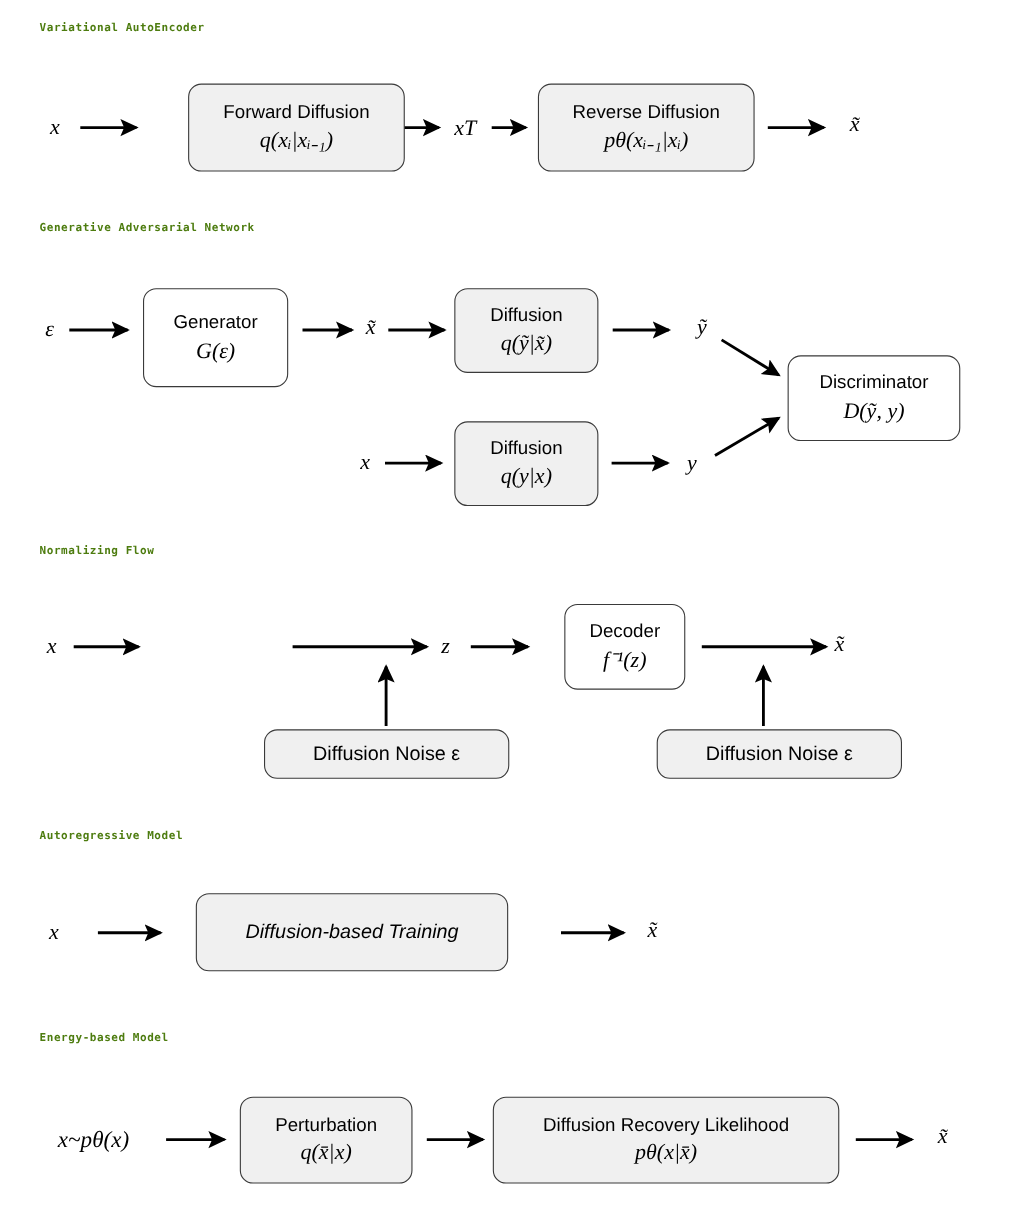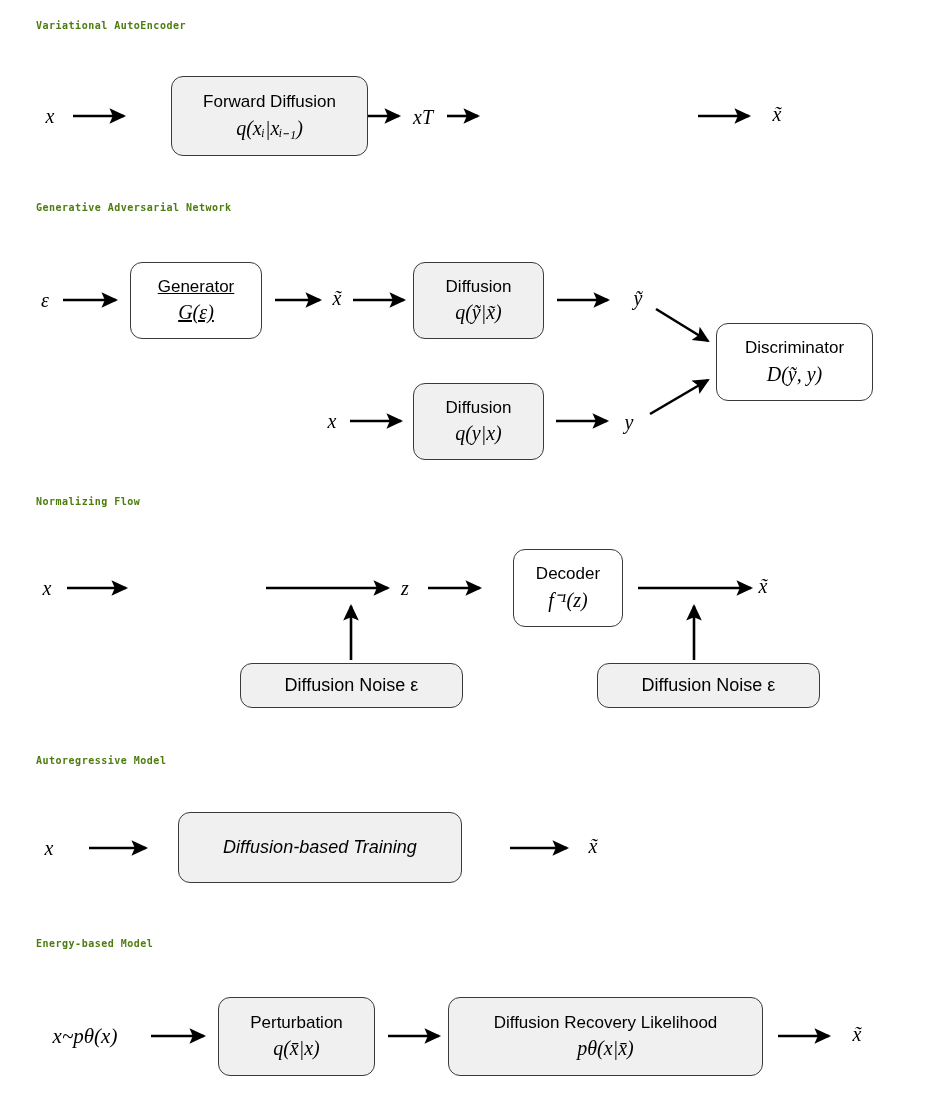--- a/index.html
+++ b/index.html
@@ -125,28 +125,32 @@
 
   <div class="mathlabel" style="left:50px; top:116px;">x</div>
 
   <div class="node grey" style="left:138px; top:76px; width:197px; height:80px;margin-left:33px;">
     <span class="lbl">Forward Diffusion</span>
     <span class="frm">q(xᵢ|xᵢ₋₁)</span>
   </div>
 
   <div class="mathlabel" style="left:423px; top:117px;">xT</div>
 
+  <div class="node grey" style="left:489px; top:76px; width:197px; height:80px;">
+    <span class="lbl">Reverse Diffusion</span>
+    <span class="frm">pθ(xᵢ₋₁|xᵢ)</span>
+  </div>
 
   <div class="mathlabel" style="left:777px; top:114px;">x̃</div>
 
   <div class="section-title" style="left:36px; top:202px;">Generative Adversarial Network</div>
 
   <div class="mathlabel" style="left:45px; top:300px;">ε</div>
 
-  <div class="node white" style="left:130px; top:262px; width:132px; height:77px;text-decoration:underline;">
+  <div class="node white" style="left:130px; top:262px; width:132px; height:90px;">
     <span class="lbl">Generator</span>
     <span class="frm">G(ε)</span>
   </div>
 
   <div class="mathlabel" style="left:337px; top:298px;">x̃</div>
 
   <div class="node grey" style="left:413px; top:262px; width:131px; height:77px;">
     <span class="lbl">Diffusion</span>
     <span class="frm">q(ỹ|x̃)</span>
   </div>

